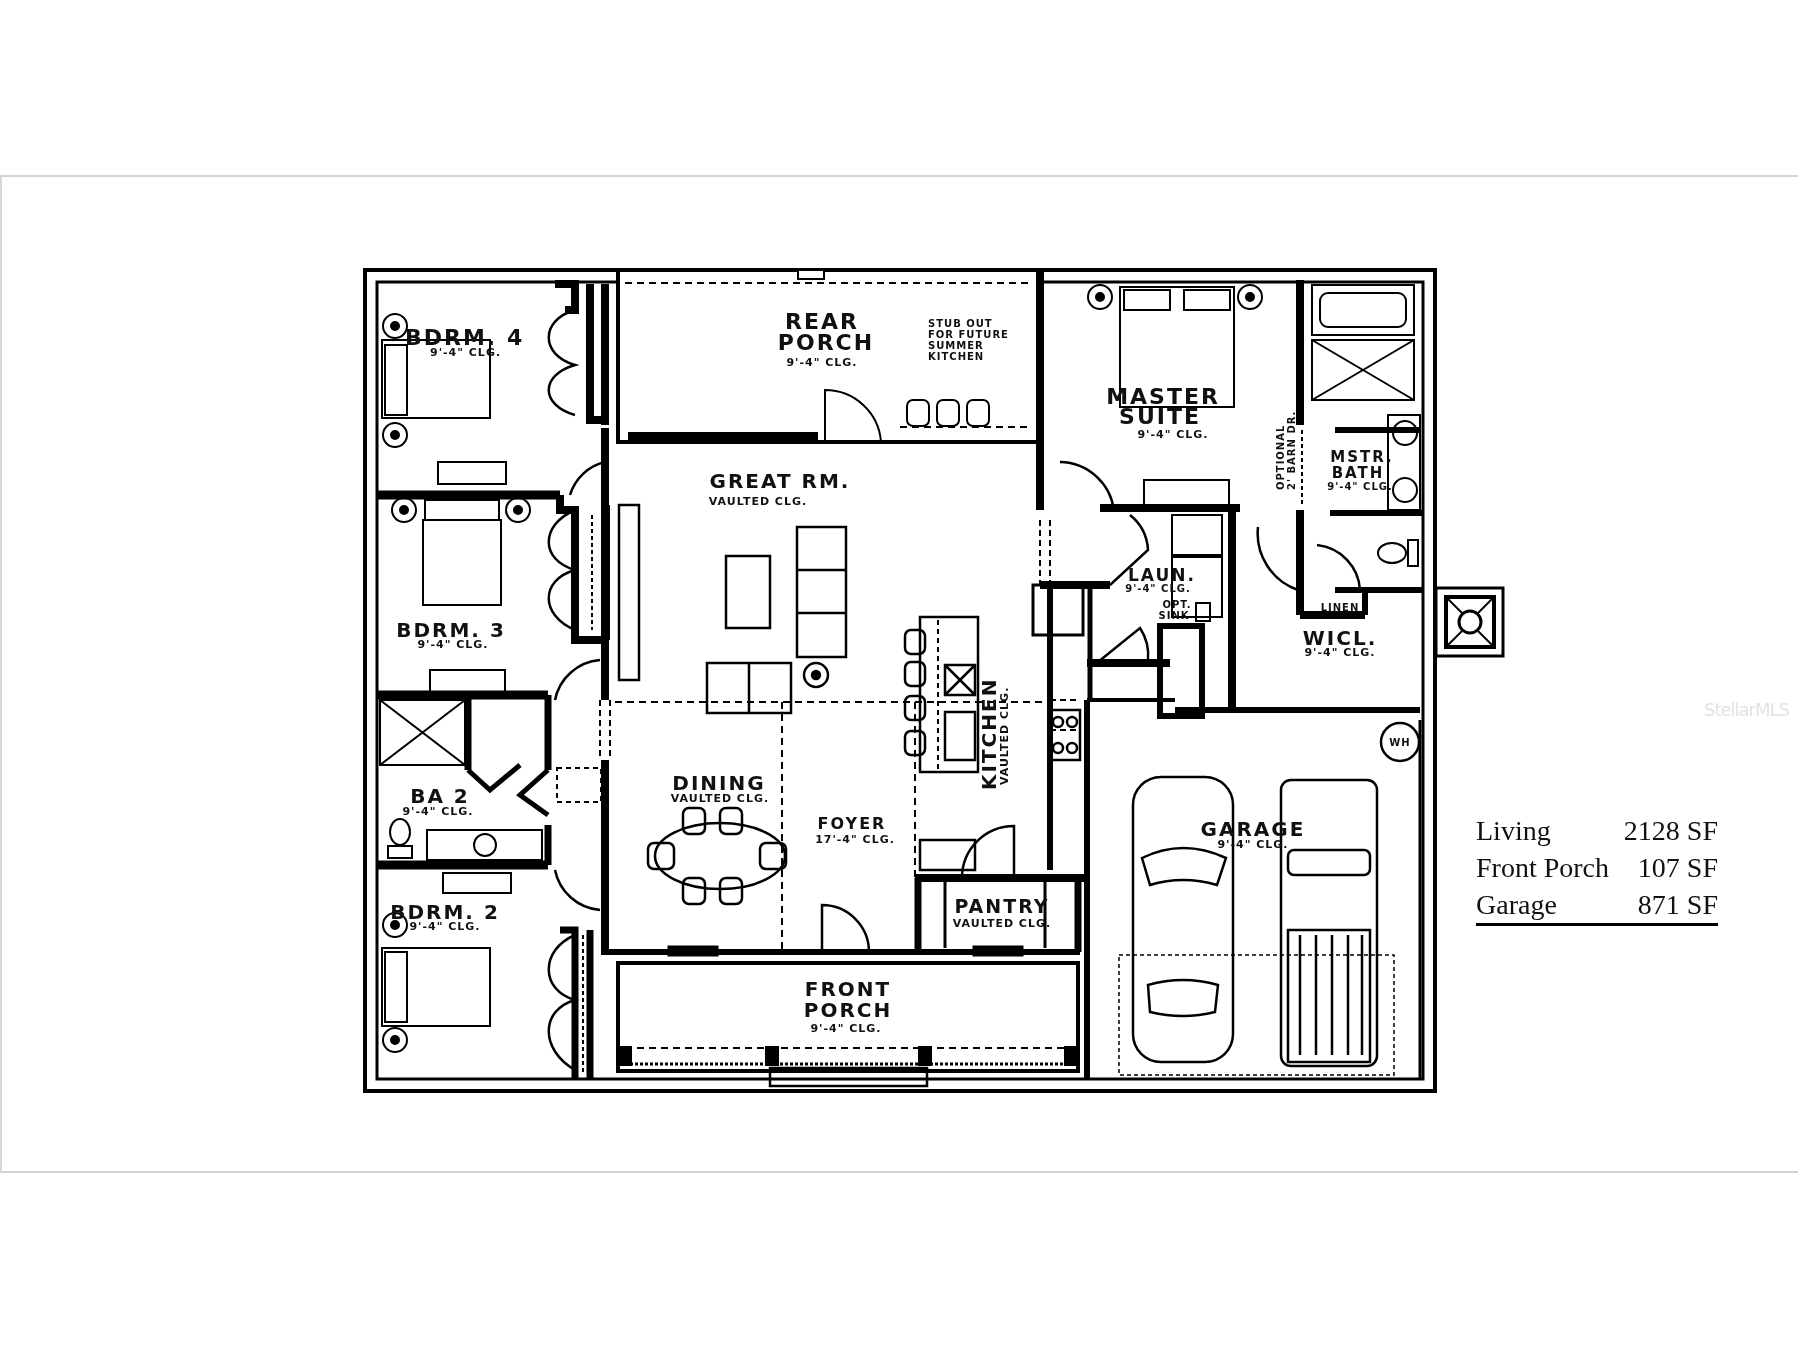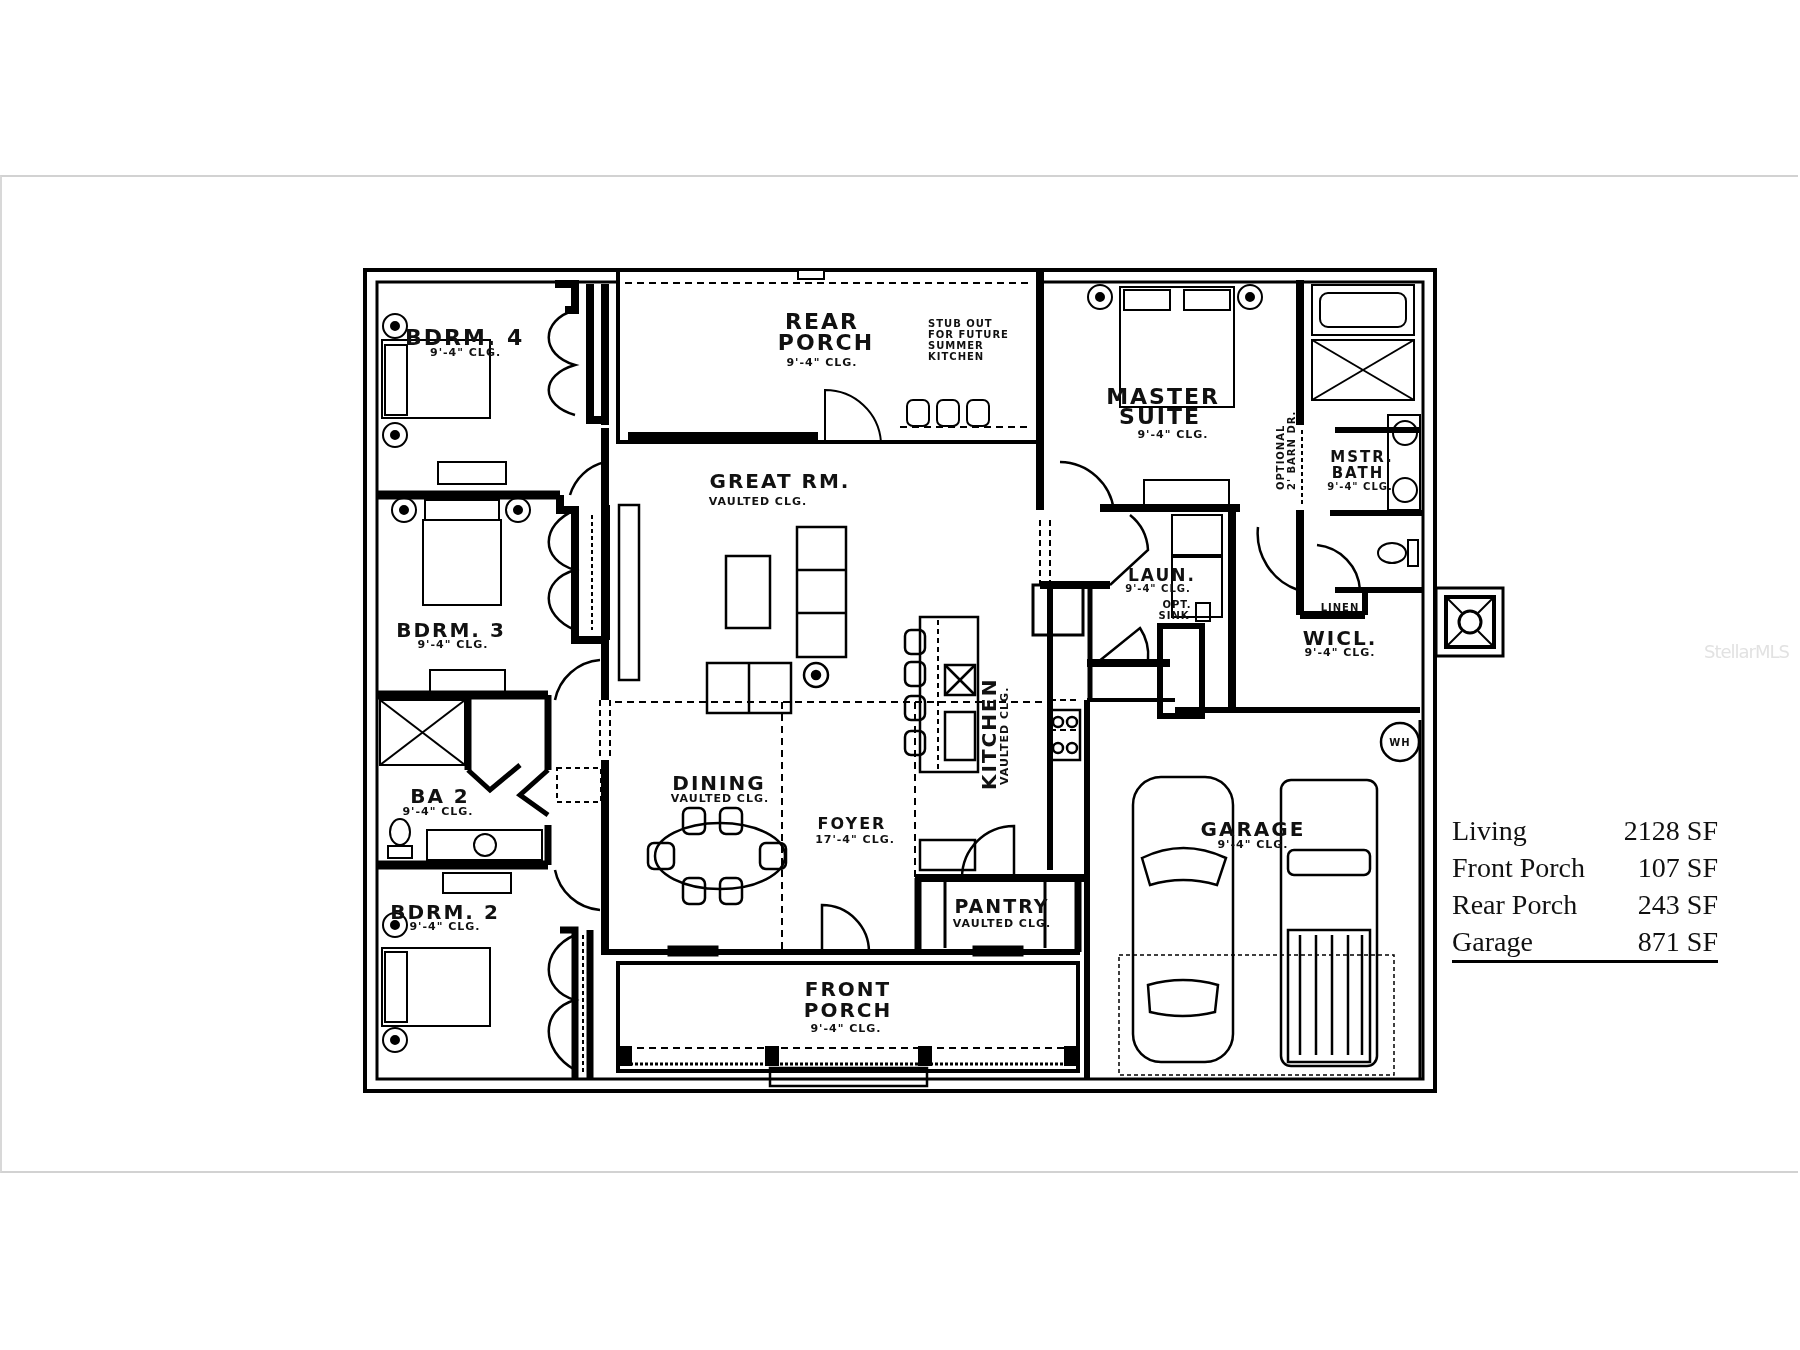--- a/index.html
+++ b/index.html
@@ -6,23 +6,23 @@
   body { width:1800px; height:1350px; position:relative; overflow:hidden; font-family:"DejaVu Sans", sans-serif; }
   .frame { position:absolute; left:0; top:175px; width:1798px; height:998px; border-top:2px solid #d2d2d2; border-bottom:2px solid #d2d2d2; border-left:2px solid #d8d8d8; box-sizing:border-box; }
   svg.plan { position:absolute; left:0; top:0; }
   .lbl { font-family:"DejaVu Sans", sans-serif; font-weight:bold; fill:#111; letter-spacing:2px; }
   .sub { font-family:"DejaVu Sans", sans-serif; font-weight:bold; fill:#111; font-size:11px; letter-spacing:1px; }
   .note { font-family:"DejaVu Sans", sans-serif; font-weight:bold; fill:#111; font-size:10px; letter-spacing:1px; }
   .wall { fill:none; stroke:#000; }
   .dash { fill:none; stroke:#000; stroke-width:2; stroke-dasharray:7 5; }
   .thin { fill:none; stroke:#000; stroke-width:2; }
   .area-table { position:absolute; left:1452px; top:812px; width:266px; font-family:"Liberation Serif", serif; font-size:28px; color:#111; }
-  .area-row { display:flex; justify-content:space-between; height:37px; line-height:37px; }
+  .area-row { display:flex; justify-content:space-between; height:37px; line-height:37px;margin-left:24px; }
   .area-row.last-before-total { border-bottom:3px solid #000; }
-  .watermark { position:absolute; left:1704px; top:641px; font-family:"DejaVu Sans", sans-serif; font-size:18px; color:#e2e2e2; letter-spacing:-1px; }
+  .watermark { position:absolute; left:1704px; top:699px; font-family:"DejaVu Sans", sans-serif; font-size:18px; color:#e2e2e2; letter-spacing:-1px; }
 </style>
 </head>
 <body>
 
 <div class="frame"></div>
 
 <svg class="plan" width="1800" height="1350" viewBox="0 0 1800 1350">
 
   <g>
     <rect x="365" y="270" width="1070" height="821" class="wall" stroke-width="4"></rect>
@@ -344,23 +344,19 @@
 
 <div class="area-table">
   <div class="area-row">
     <span>Living</span>
     <span>2128 SF</span>
   </div>
   <div class="area-row">
     <span>Front Porch</span>
     <span>107 SF</span>
   </div>
-  <div class="area-row">
-    <span>Rear Porch</span>
-    <span>243 SF</span>
-  </div>
   <div class="area-row last-before-total">
     <span>Garage</span>
     <span>871 SF</span>
   </div>
 </div>
 
 <div class="watermark">StellarMLS</div>
 
 </body></html>

